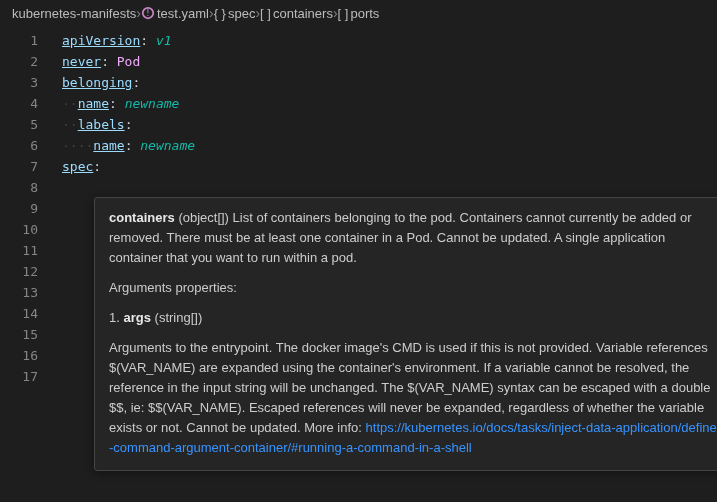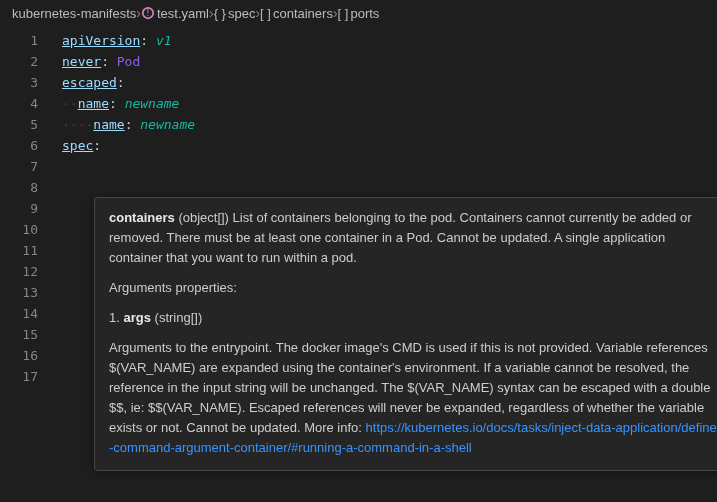--- a/index.html
+++ b/index.html
@@ -57,21 +57,21 @@
       padding-left: 6px;
     }
     .line {
       height: 21px;
       line-height: 21px;
       white-space: pre;
       font-size: 13px;
     }
     .key { color: #9cdcfe; text-decoration: underline; }
     .val { color: #14b8a6; font-style: italic; }
-    .kind-val { color: #8b5cf6; }
+    .kind-val { color: #f0abfc; }
     .colon { color: #d4d4d4; }
     .guide { color: #404040; }
     .word-hl { background: rgba(100,100,120,0.35); border-radius: 2px; }
     
     .hover-widget {
       position: absolute;
       left: 94px;
       top: 197px;
       width: 640px;
       background: #252526;
@@ -129,22 +129,23 @@
       <div class="ln">12</div>
       <div class="ln">13</div>
       <div class="ln">14</div>
       <div class="ln">15</div>
       <div class="ln">16</div>
       <div class="ln">17</div>
     </div>
   <div class="code" id="code">
       <div class="line"><span class="key">apiVersion</span><span class="colon">: </span><span class="val">v1</span></div>
       <div class="line"><span class="key">never</span><span class="colon">: </span><span class="kind-val">Pod</span></div>
-      <div class="line"><span class="key">escaped</span><span class="colon">:</span></div>
+      <div class="line"><span class="key">belonging</span><span class="colon">:</span></div>
       <div class="line"><span class="guide">··</span><span class="key">name</span><span class="colon">: </span><span class="val">newname</span></div>
+      <div class="line"><span class="guide">··</span><span class="key">labels</span><span class="colon">:</span></div>
       <div class="line"><span class="guide">····</span><span class="key">name</span><span class="colon">: </span><span class="val">newname</span></div>
       <div class="line"><span class="key">spec</span><span class="colon">:</span></div>
       <div class="line"></div>
       <div class="line"></div>
       <div class="line"></div>
       <div class="line"></div>
       <div class="line"></div>
       <div class="line"></div>
       <div class="line"></div>
       <div class="line"></div>

